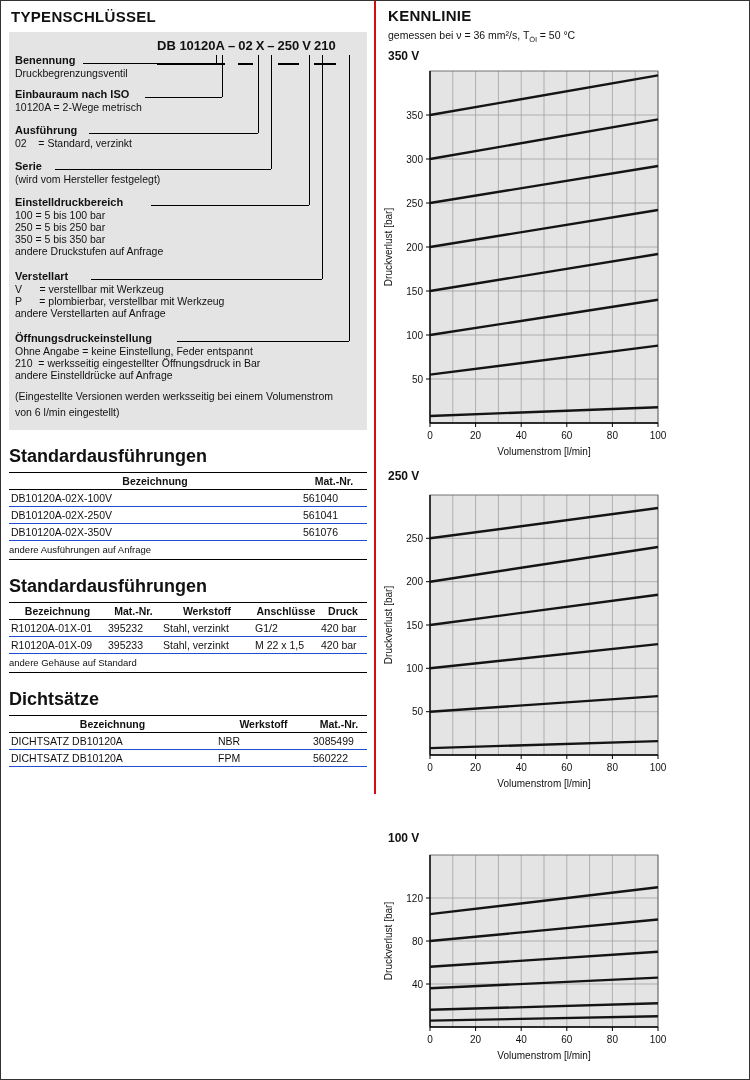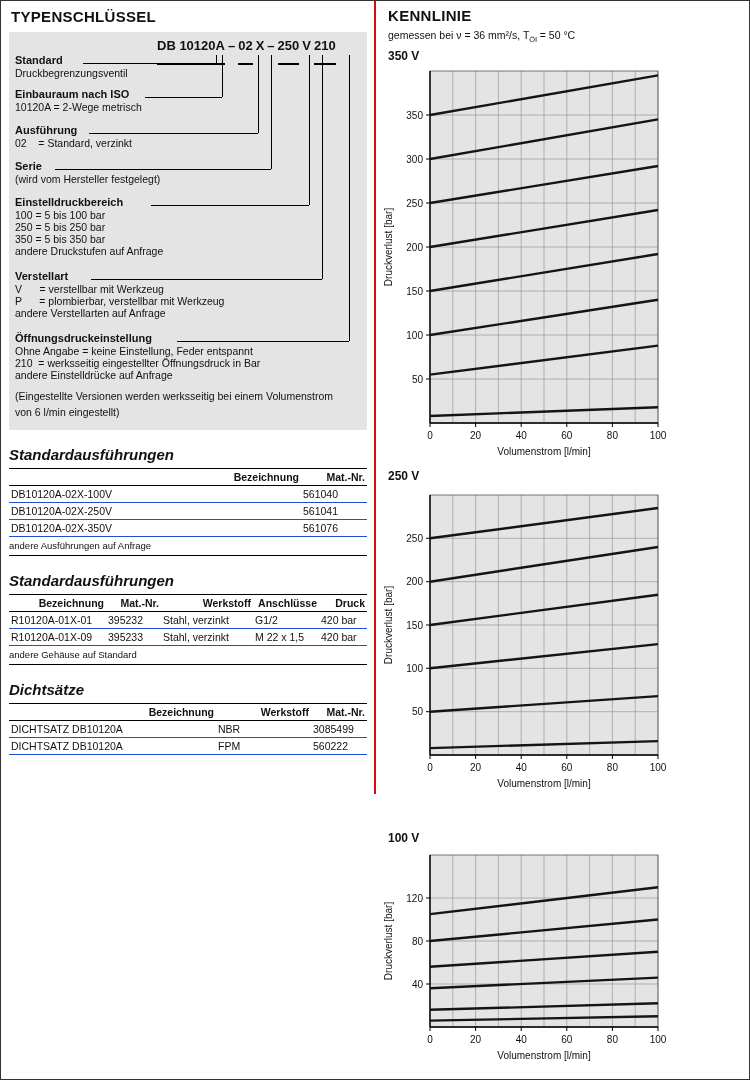--- a/index.html
+++ b/index.html
@@ -18,23 +18,23 @@
 
   .conn-v { position: absolute; width: 0; border-left: 1px solid #000; }
   .conn-h { position: absolute; height: 0; border-top: 1px solid #000; }
 
   .ts-group { position: absolute; left: 6px; right: 6px; }
   .ts-title { font-size: 11px; font-weight: bold; line-height: 13px; }
   .ts-line { font-size: 10.5px; line-height: 12px; white-space: pre-wrap; }
   .ts-note { position: absolute; left: 6px; width: 330px; font-size: 10.5px; line-height: 16px; }
 
   .section { margin: 16px 8px 0 8px; width: 358px; }
-  .h-sec { font-size: 15px; font-weight: bold; margin-bottom: 5px; font-style: italic; }
+  .h-sec { font-size: 18px; font-weight: bold; margin-bottom: 5px; }
   table { width: 100%; border-collapse: collapse; }
-  th { font-size: 10.5px; font-weight: bold; text-align: right; padding: 2px 2px;
+  th { font-size: 10.5px; font-weight: bold; text-align: center; padding: 2px 2px;
        border-top: 1px solid #000; border-bottom: 1px solid #000; }
   td { font-size: 10.5px; padding: 2px 2px; border-bottom: 1px solid #1d4ed8; }
   .tbl-standard th:nth-child(1) { width: 292px; }
   .tbl-rohr th:nth-child(1) { width: 97px; }
   .tbl-rohr th:nth-child(2) { width: 55px; }
   .tbl-rohr th:nth-child(3) { width: 92px; }
   .tbl-rohr th:nth-child(4) { width: 66px; }
   .tbl-dicht th:nth-child(1) { width: 207px; }
   .tbl-dicht th:nth-child(2) { width: 95px; }
   .footnote { font-size: 9.5px; padding: 3px 0 4px 0; border-bottom: 1px solid #000; }
@@ -70,21 +70,21 @@
       <div class="conn-v" style="left:262px;top:23px;height:114px"></div>
       <div class="conn-h" style="left:46px;top:137px;width:216px"></div>
       <div class="conn-v" style="left:300px;top:23px;height:150px"></div>
       <div class="conn-h" style="left:142px;top:173px;width:158px"></div>
       <div class="conn-v" style="left:313px;top:23px;height:224px"></div>
       <div class="conn-h" style="left:82px;top:247px;width:231px"></div>
       <div class="conn-v" style="left:340px;top:23px;height:286px"></div>
       <div class="conn-h" style="left:168px;top:309px;width:172px"></div>
 
       <div class="ts-group" style="top:22px">
-        <div class="ts-title">Standard</div>
+        <div class="ts-title">Benennung</div>
         <div class="ts-line">Druckbegrenzungsventil</div>
       </div>
       <div class="ts-group" style="top:56px">
         <div class="ts-title">Einbauraum nach ISO</div>
         <div class="ts-line">10120A = 2-Wege metrisch</div>
       </div>
       <div class="ts-group" style="top:92px">
         <div class="ts-title">Ausführung</div>
         <div class="ts-line">02    = Standard, verzinkt</div>
       </div>

